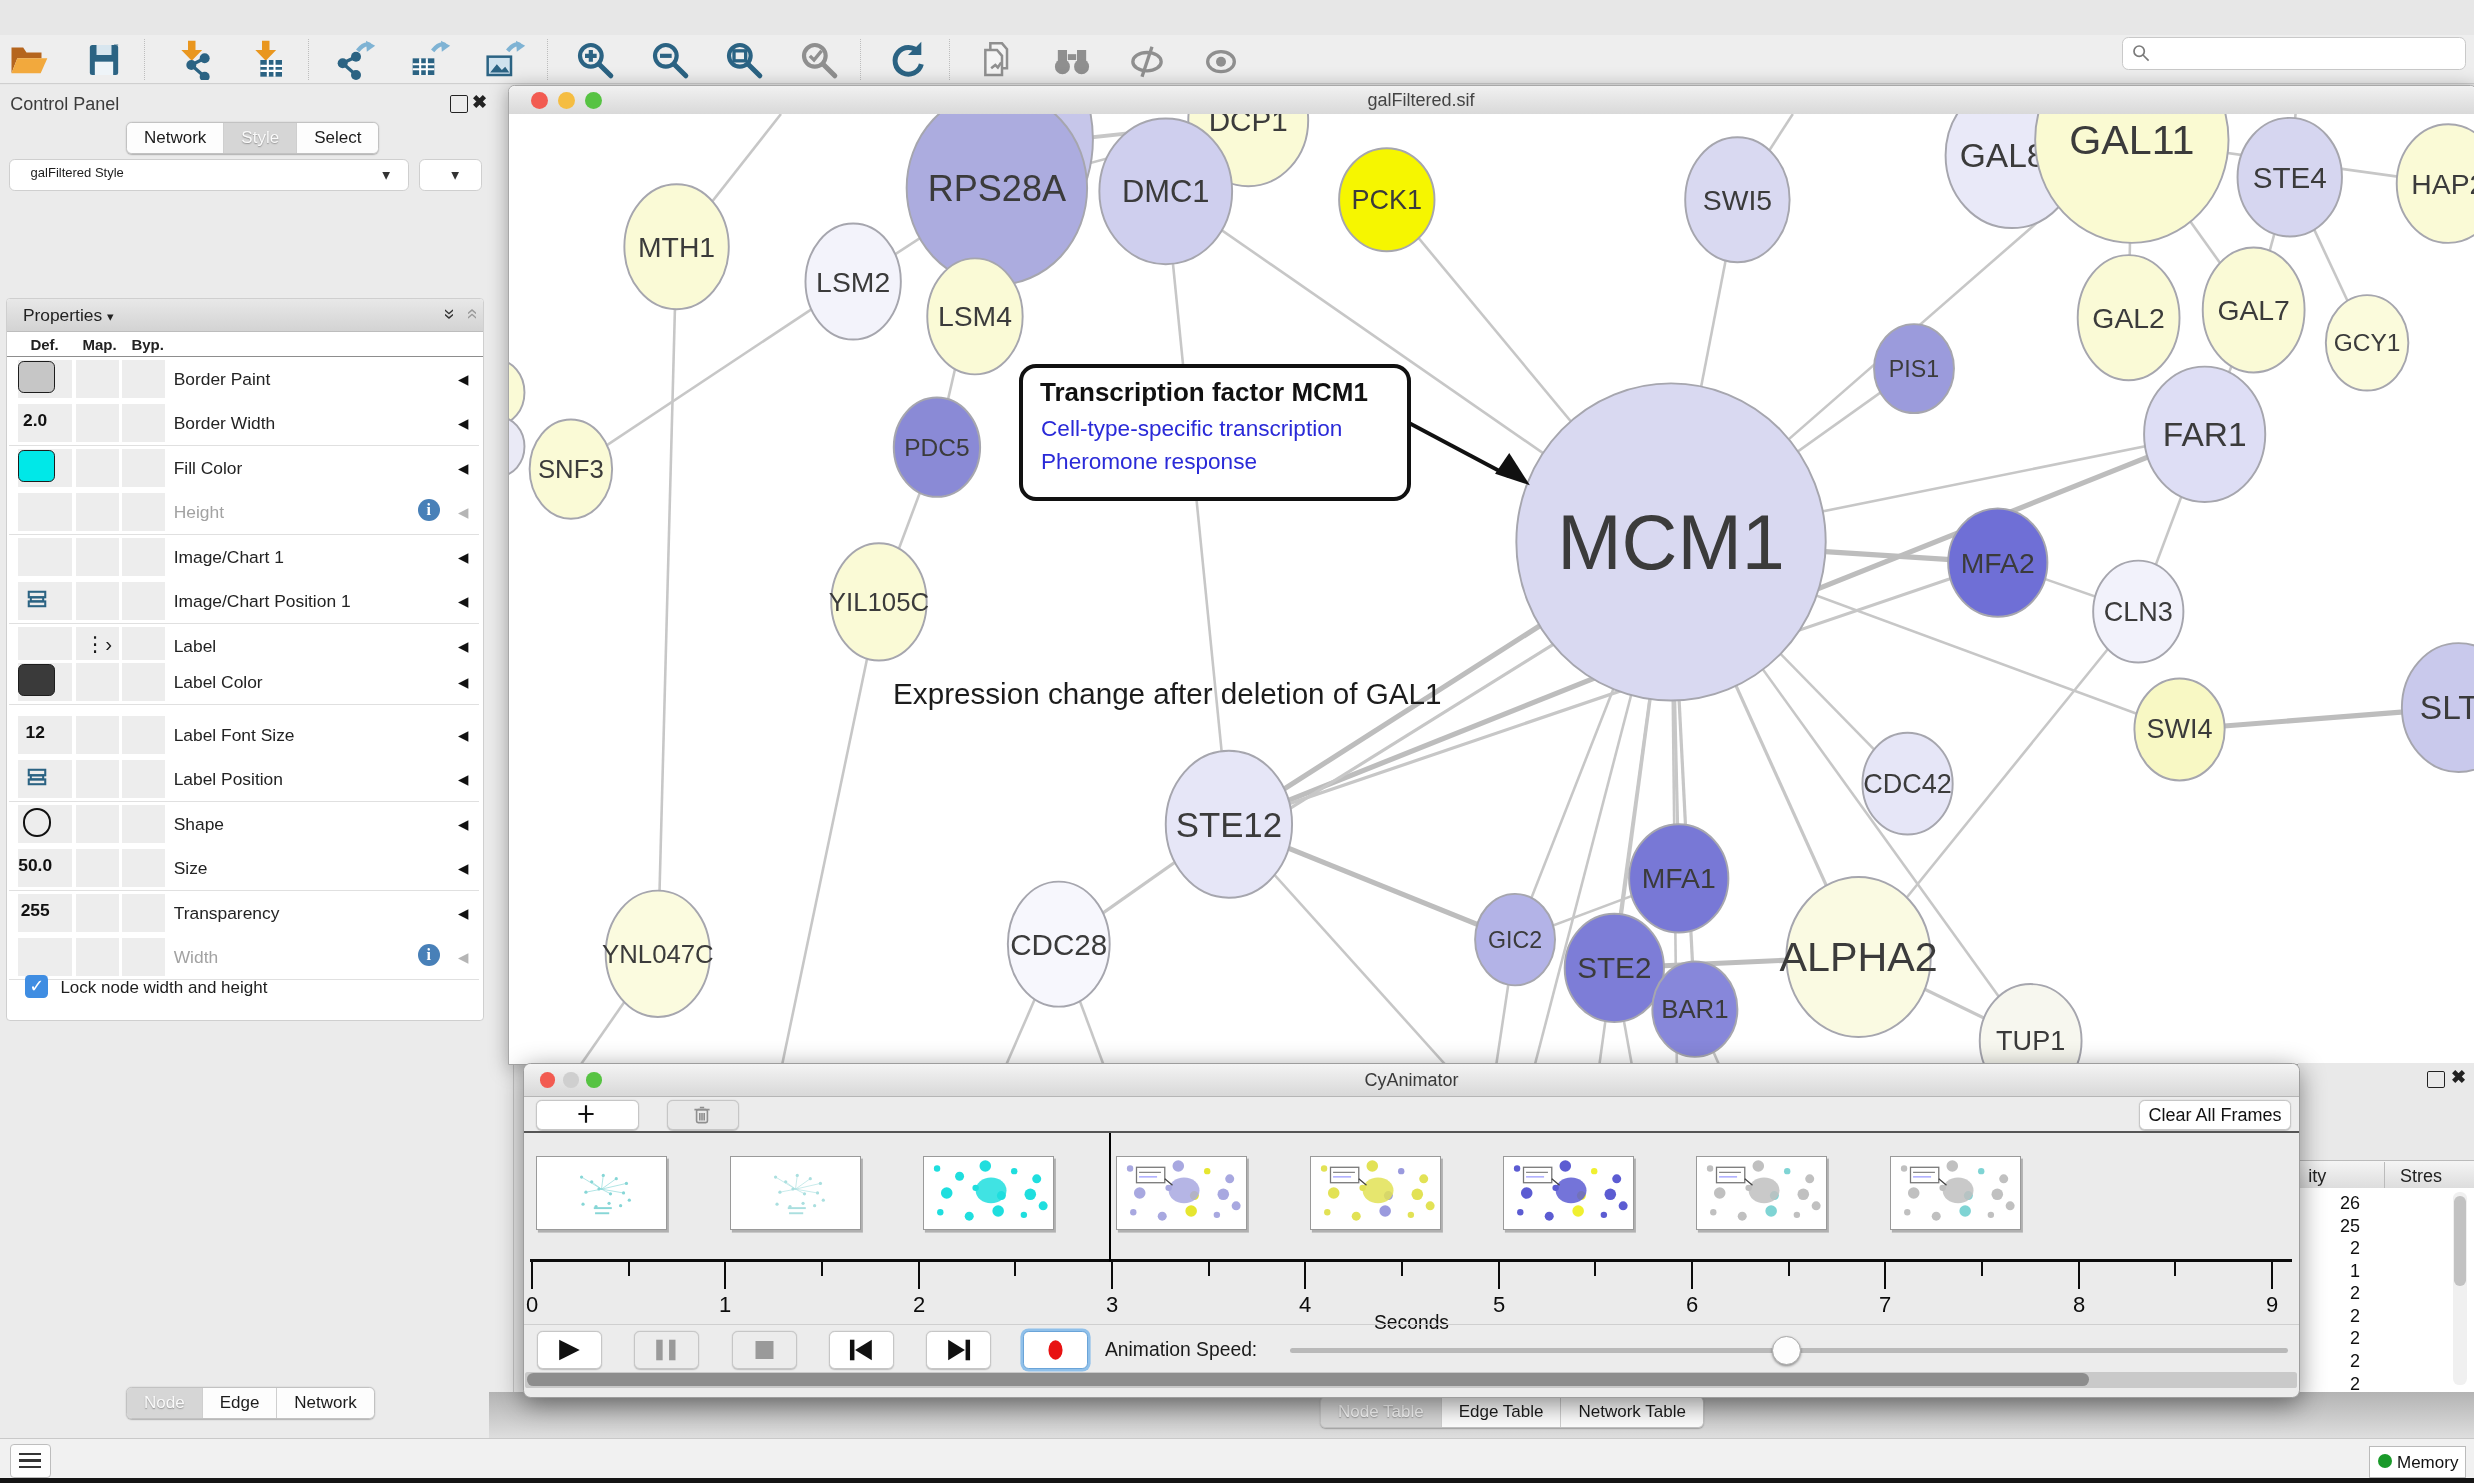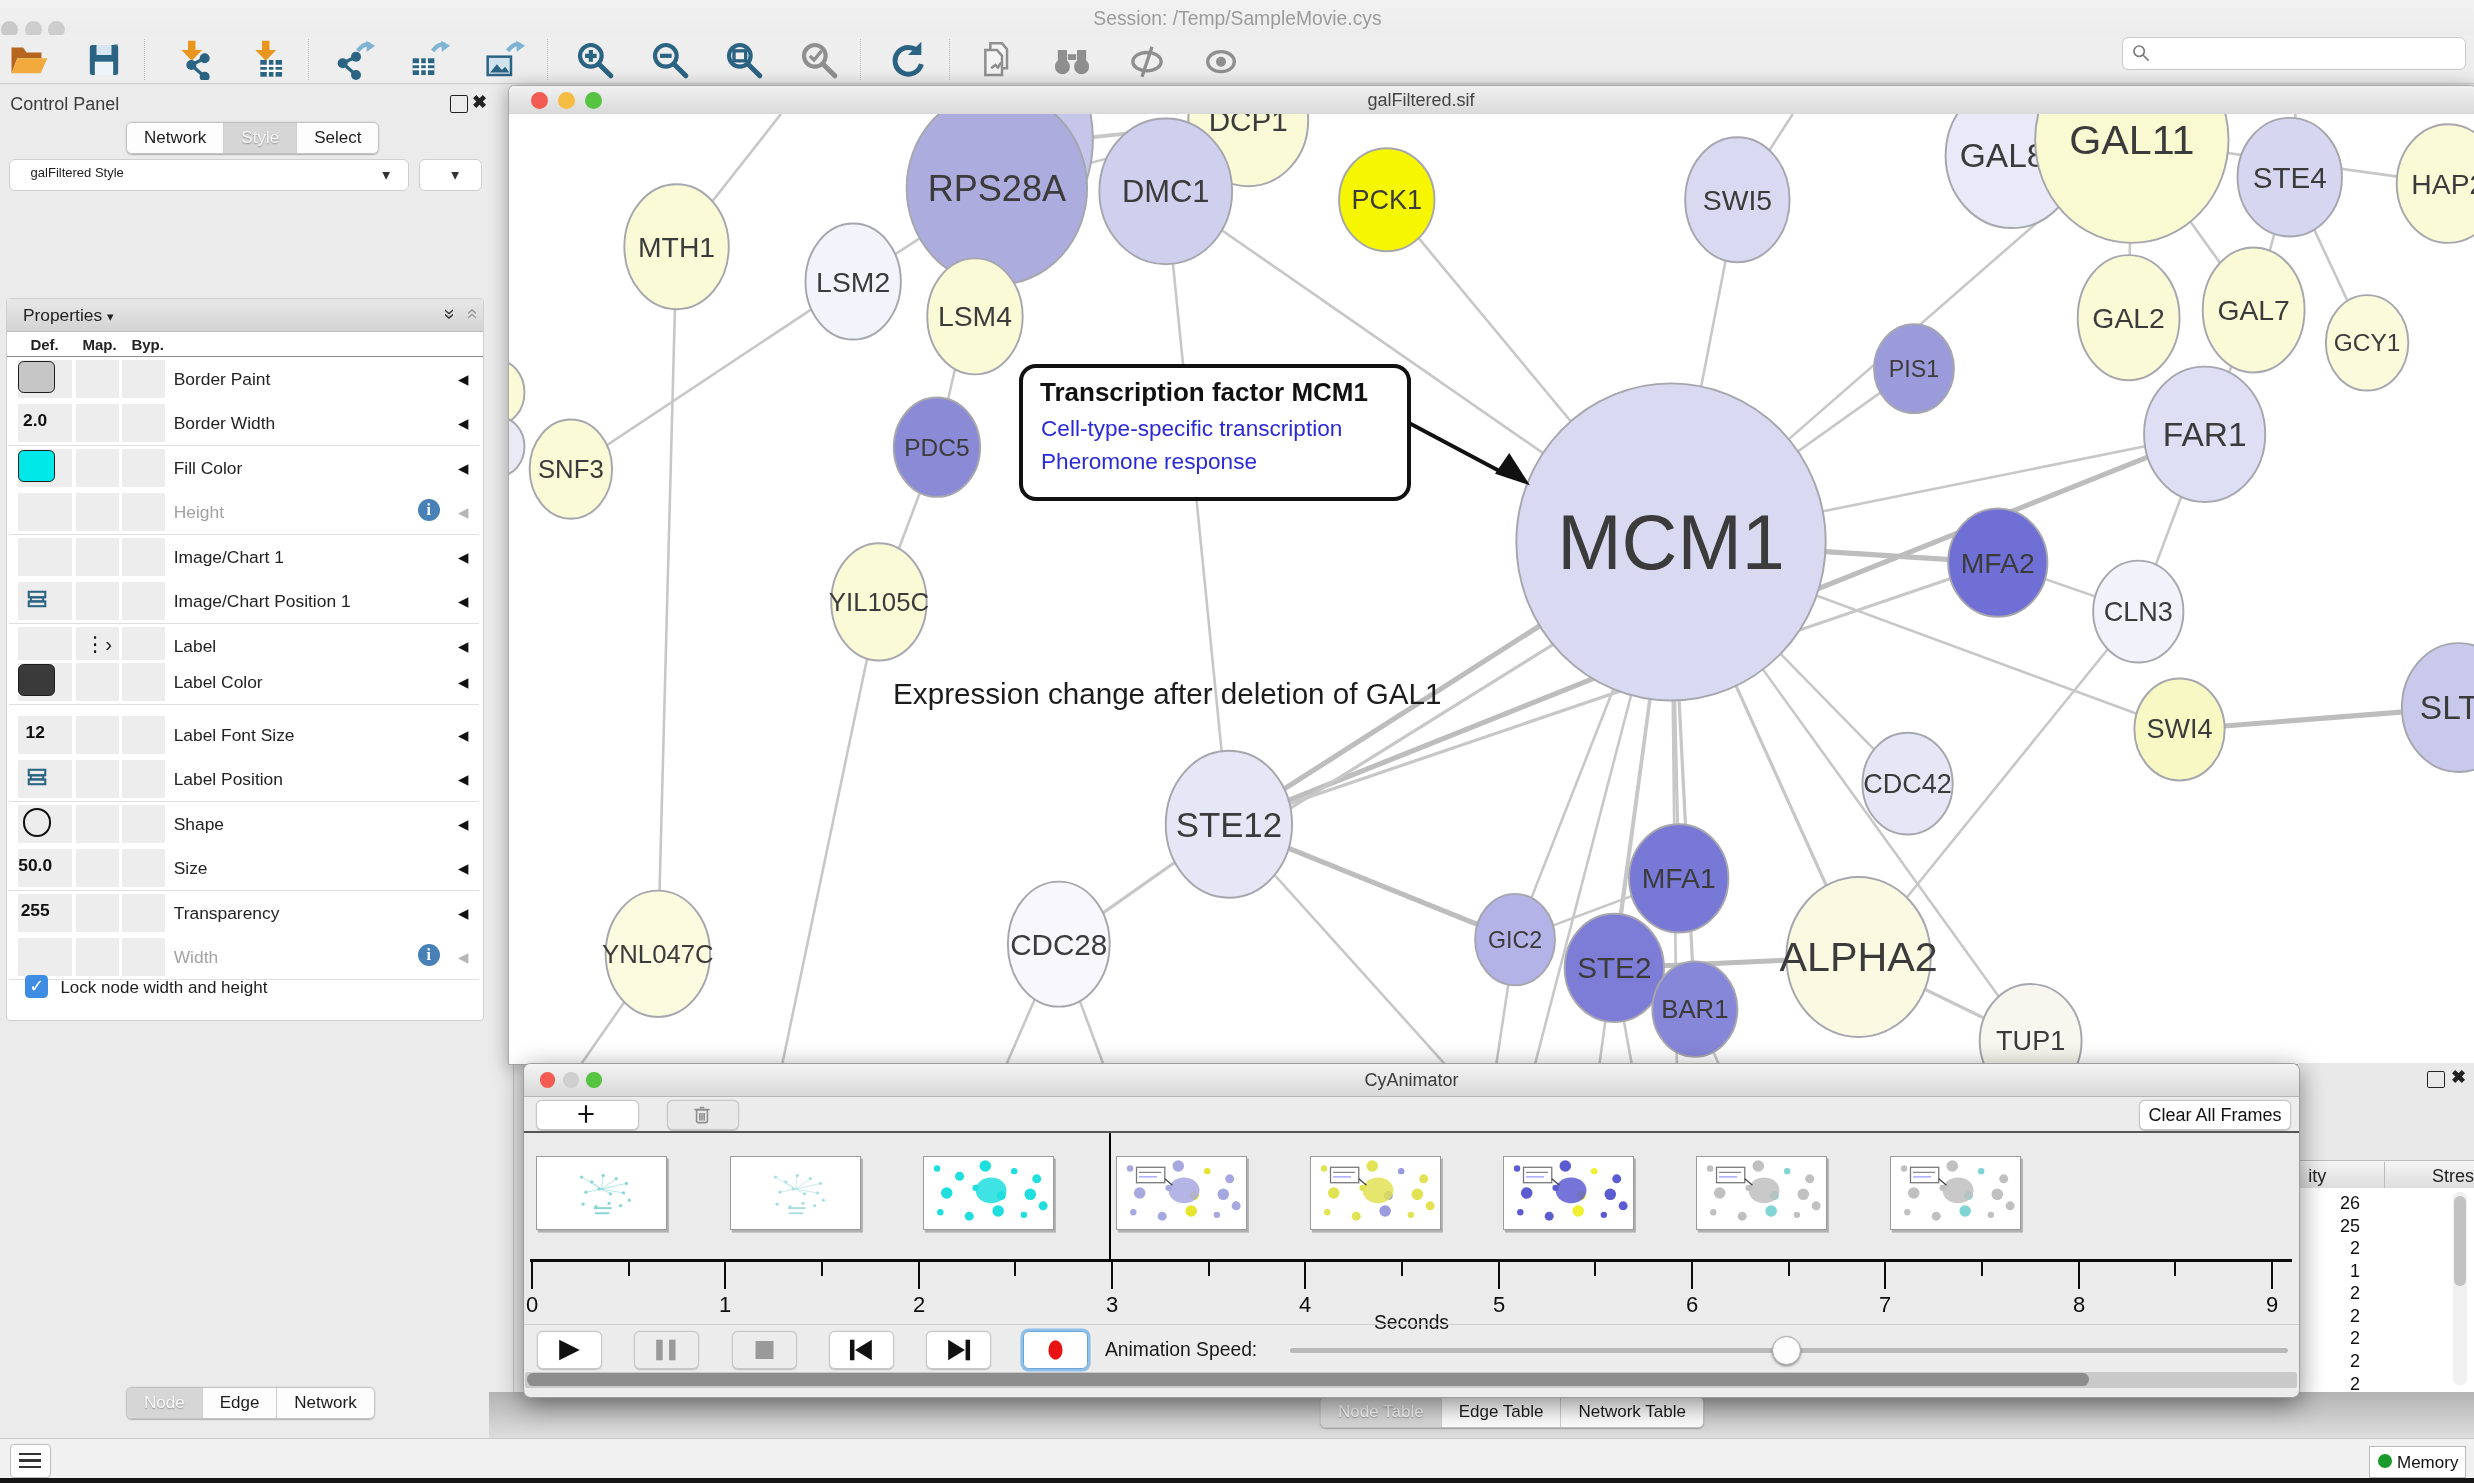--- a/index.html
+++ b/index.html
@@ -108,26 +108,20 @@
   .memlab{position:absolute;left:27px;top:5.8px;font-size:17px;color:#111;}
   .listbtn{left:10.3px;top:1444px;width:39px;height:32px;background:#fdfdfd;border:1.3px solid #bdbdbd;border-radius:3.9px;}
   .listbtn i{position:absolute;left:7.7px;width:22px;height:2.6px;background:#333;}
   text{font-family:"Liberation Sans",sans-serif;}
 </style>
 </head>
 <body>
 
 <div class="stage">
 
-  <div class="abs main-titlebar">
-    <div class="abs tl" style="left:1.3px;top:20.6px;background:#c9c9c9"></div>
-    <div class="abs tl" style="left:24.5px;top:20.6px;background:#cdcdcd"></div>
-    <div class="abs tl" style="left:48px;top:20.6px;background:#cdcdcd"></div>
-    <div class="abs main-title">Session: /Temp/SampleMovie.cys</div>
-  </div>
 
   <div class="abs main-toolbar" id="toolbar">
       <span class="tbicon" style="left:9px"><svg viewBox="0 0 48 48">
           <path d="M3 40V9h14l4 6h18v7H10L3 40z" fill="#b5651d"></path>
           <path d="M3 40l7-18h36l-8 18z" fill="#f2a93d"></path>
         </svg></span>
       <span class="tbicon" style="left:84px"><svg viewBox="0 0 48 48">
           <rect x="7" y="6" width="34" height="36" rx="3" fill="#2b6383"></rect>
           <path d="M41 6l-5 0" stroke="#2b6383"></path>
           <rect x="15" y="6" width="18" height="12" fill="#d8e6ef"></rect>
@@ -558,21 +552,21 @@
         <div class="anno-link" style="top:81px;">Pheromone response</div>
       </div>
     </div>
   </div>
 
   <div class="abs tablepanel">
     <div class="abs floatbtn" style="left:129px;top:7.7px;"></div>
     <div class="abs winbtn" style="left:153px;top:5.2px;font-weight:900;">✖</div>
     <div class="tbl-head">
       <span style="left:10.3px;">ity</span>
-      <span style="left:102px;margin-left:32px;">Stres</span>
+      <span style="left:102px;">Stres</span>
       <span style="position:absolute;left:86px;top:1.3px;width:1.3px;height:26px;background:#bbb;"></span>
     </div>
     <div class="tbl-body" id="tbl-body">
         <div class="tbl-cell" style="left:0px;top:5.2px;">26</div>
         <div class="tbl-cell" style="left:0px;top:28px;">25</div>
         <div class="tbl-cell" style="left:0px;top:50px;">2</div>
         <div class="tbl-cell" style="left:0px;top:73px;">1</div>
         <div class="tbl-cell" style="left:0px;top:95px;">2</div>
         <div class="tbl-cell" style="left:0px;top:118px;">2</div>
         <div class="tbl-cell" style="left:0px;top:140px;">2</div>

